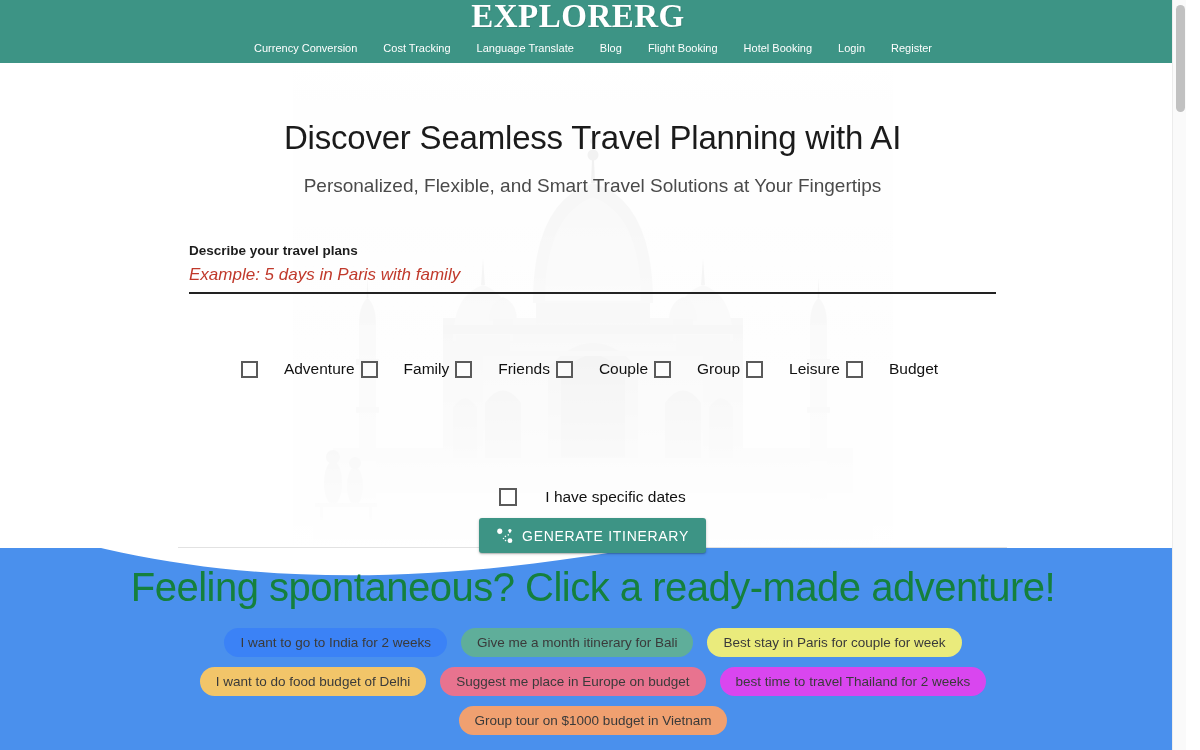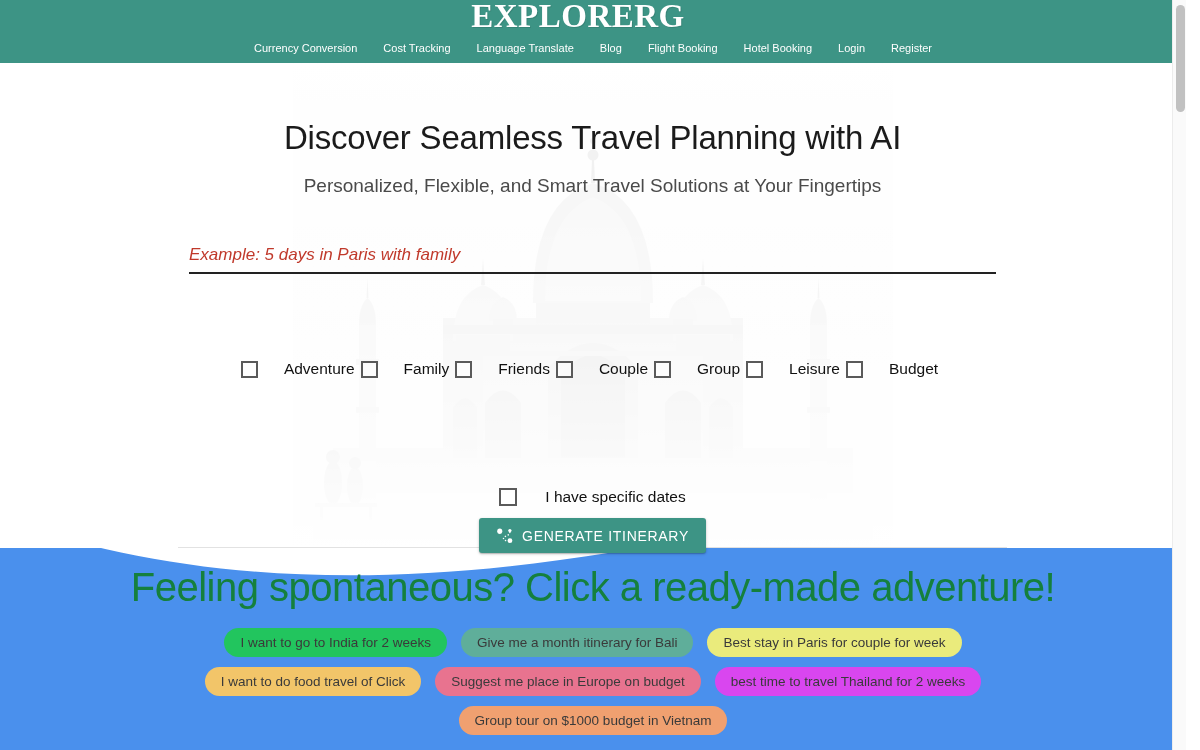--- a/index.html
+++ b/index.html
@@ -350,20 +350,21 @@
       <a class="navlink">Register</a>
     </div>
   </div>
 
   <div class="card">
 
     <div class="h1">Discover Seamless Travel Planning with AI</div>
     <div class="h2">Personalized, Flexible, and Smart Travel Solutions at Your Fingertips</div>
 
     <div class="field">
+      <label class="field-label">Describe your travel plans</label>
       <input class="field-input" type="text" placeholder="Example: 5 days in Paris with family" style="">
     </div>
 
     <div class="chk-row">
       <div class="chk-item">
         <span class="box"></span>
         <span class="chk-label">Adventure</span>
       </div>
       <div class="chk-item">
         <span class="box"></span>
@@ -411,24 +412,24 @@
           <circle cx="18.6" cy="18.2" r="3.2" fill="#ffffff"></circle>
         </svg>
         <span>GENERATE ITINERARY</span>
       </button>
     </div>
   </div>
 
   <div class="spont">Feeling spontaneous? Click a ready-made adventure!</div>
 
   <div class="chips">
-    <button class="chip" style="background:#22c55e;text-align:center;">I want to go to India for 2 weeks</button>
+    <button class="chip" style="background:#3b82f6;text-align:center;">I want to go to India for 2 weeks</button>
     <button class="chip" style="background:#5fae9a;">Give me a month itinerary for Bali</button>
     <button class="chip" style="background:#eaeb7c;">Best stay in Paris for couple for week</button>
-    <button class="chip" style="background:#f2c569;">I want to do food travel of Click</button>
+    <button class="chip" style="background:#f2c569;">I want to do food budget of Delhi</button>
     <button class="chip" style="background:#e8738f;">Suggest me place in Europe on budget</button>
     <button class="chip" style="background:#d946ef;">best time to travel Thailand for 2 weeks</button>
     <button class="chip" style="background:#f0a070;">Group tour on $1000 budget in Vietnam</button>
   </div>
 
   <div class="scrollbar">
     <div class="scroll-thumb" style="background: rgb(193, 193, 193);"></div>
   </div>
 
 </div>

